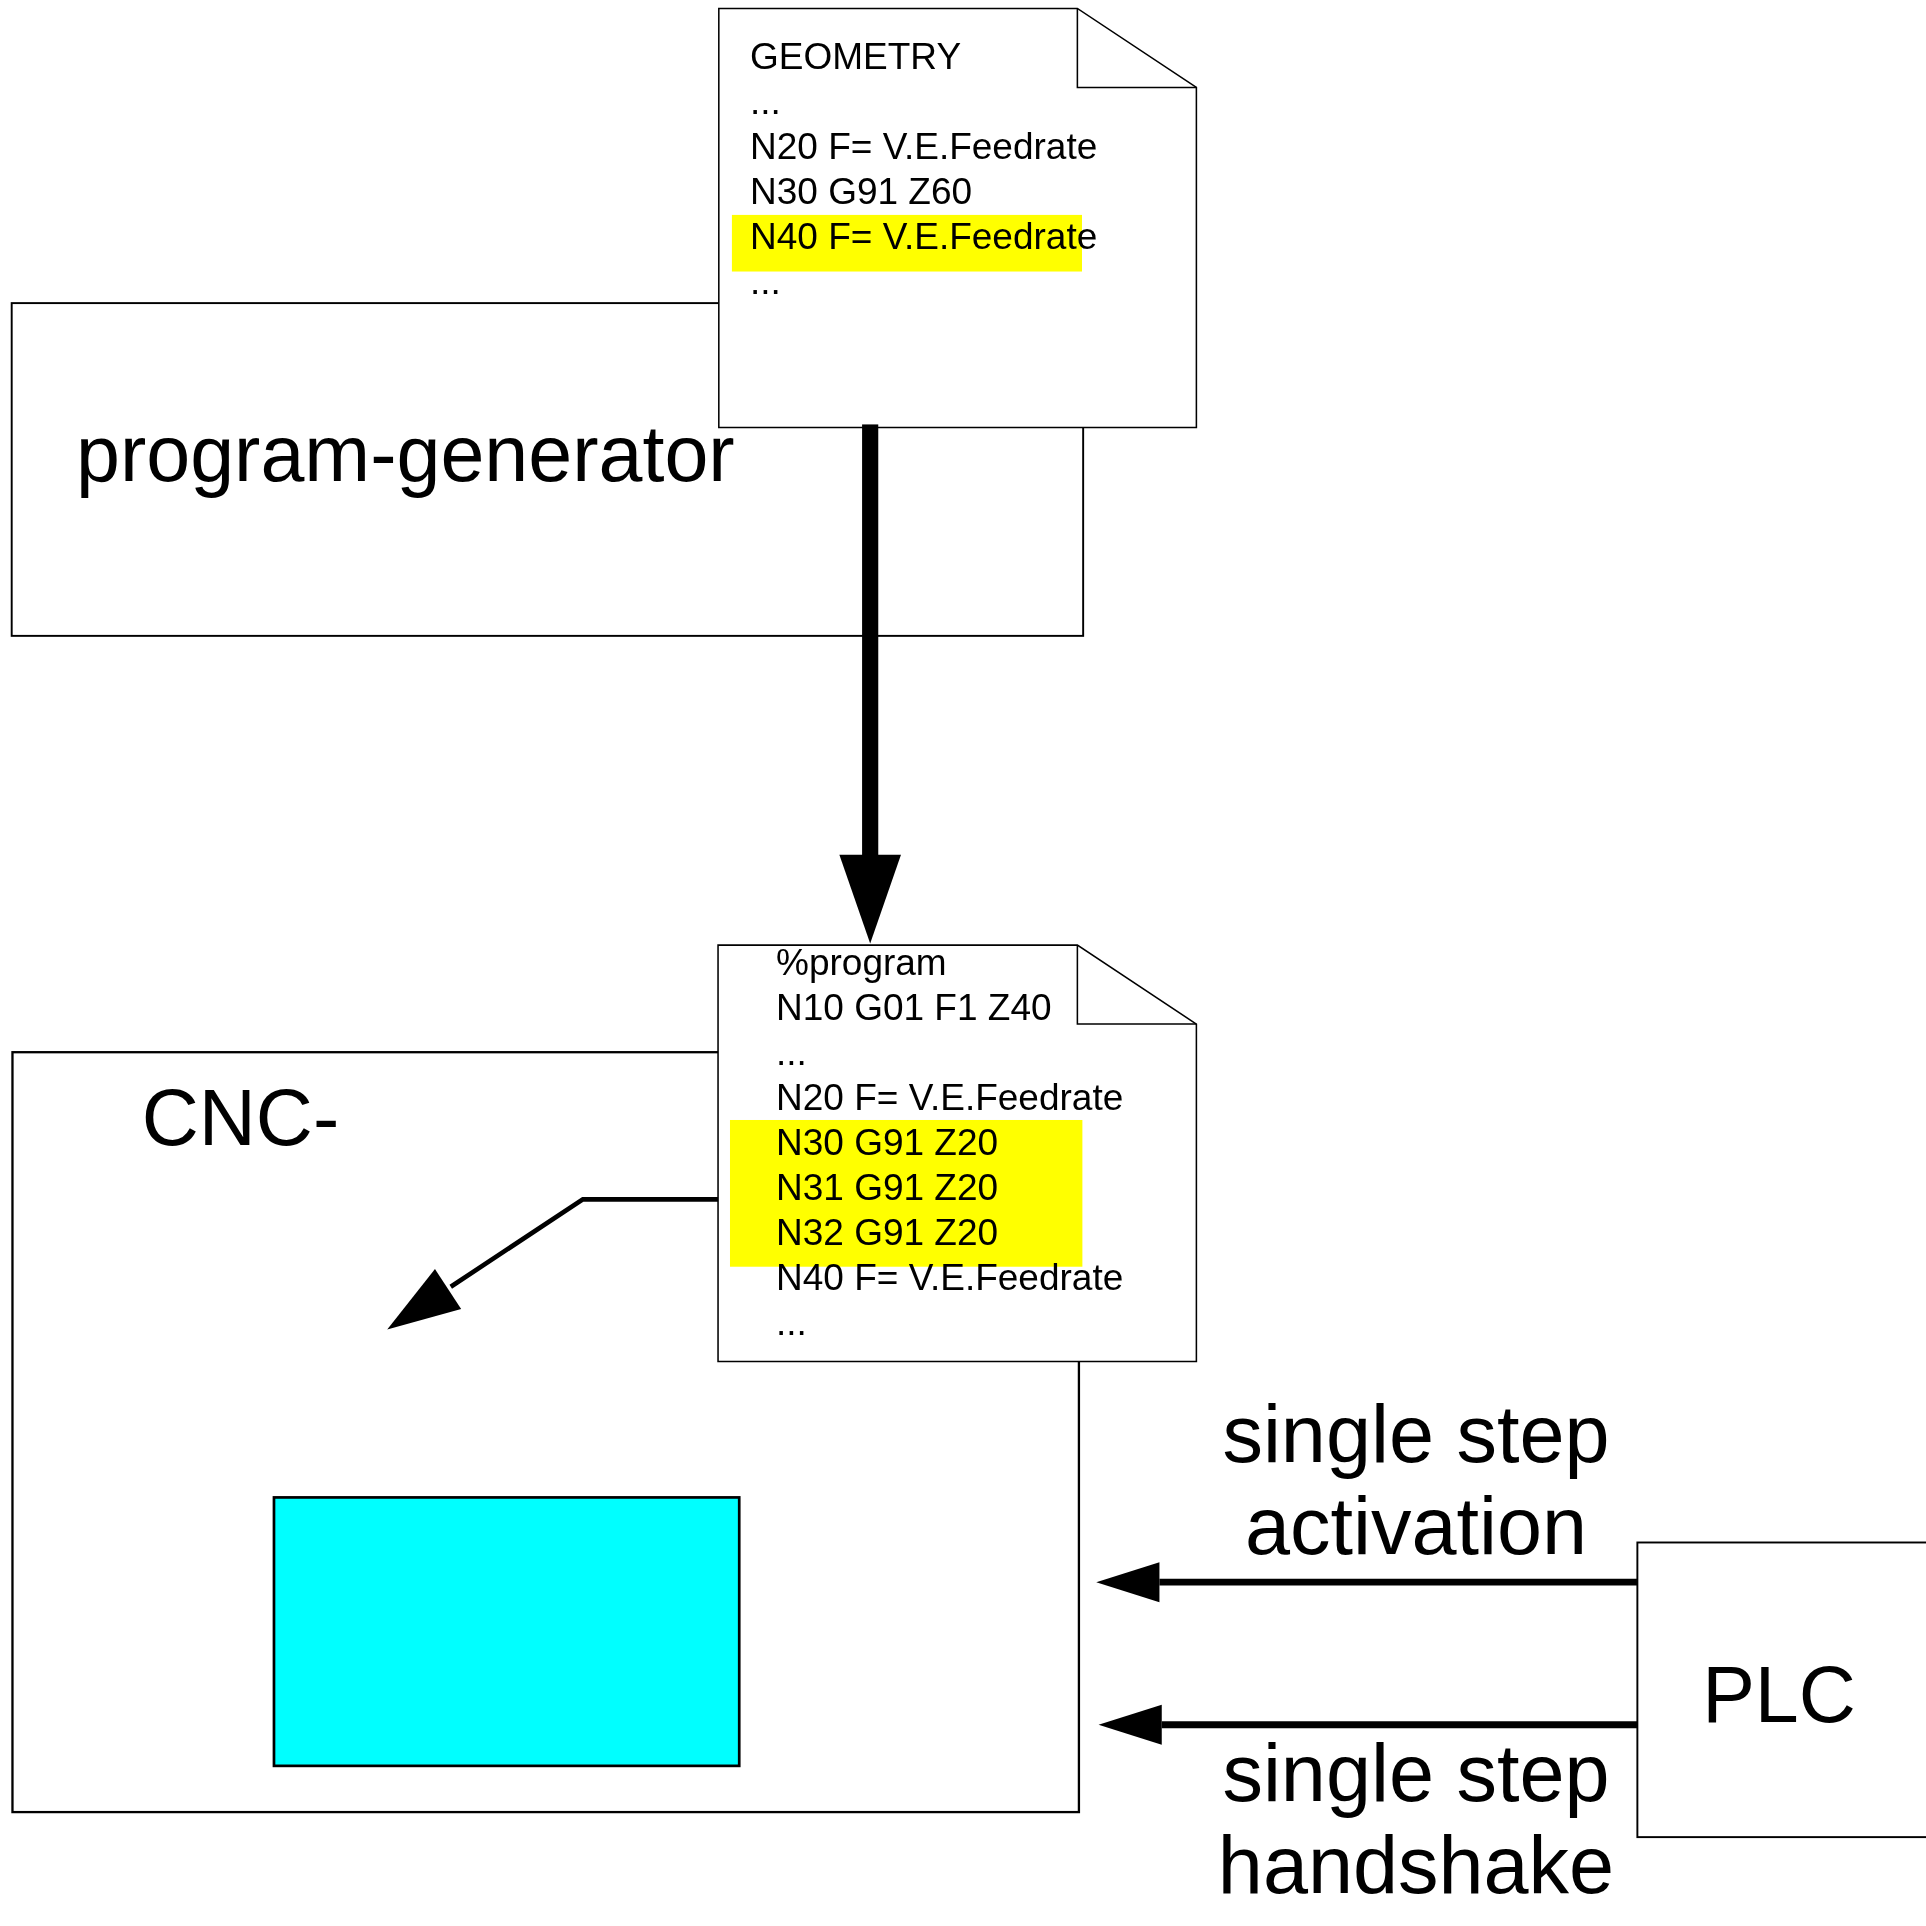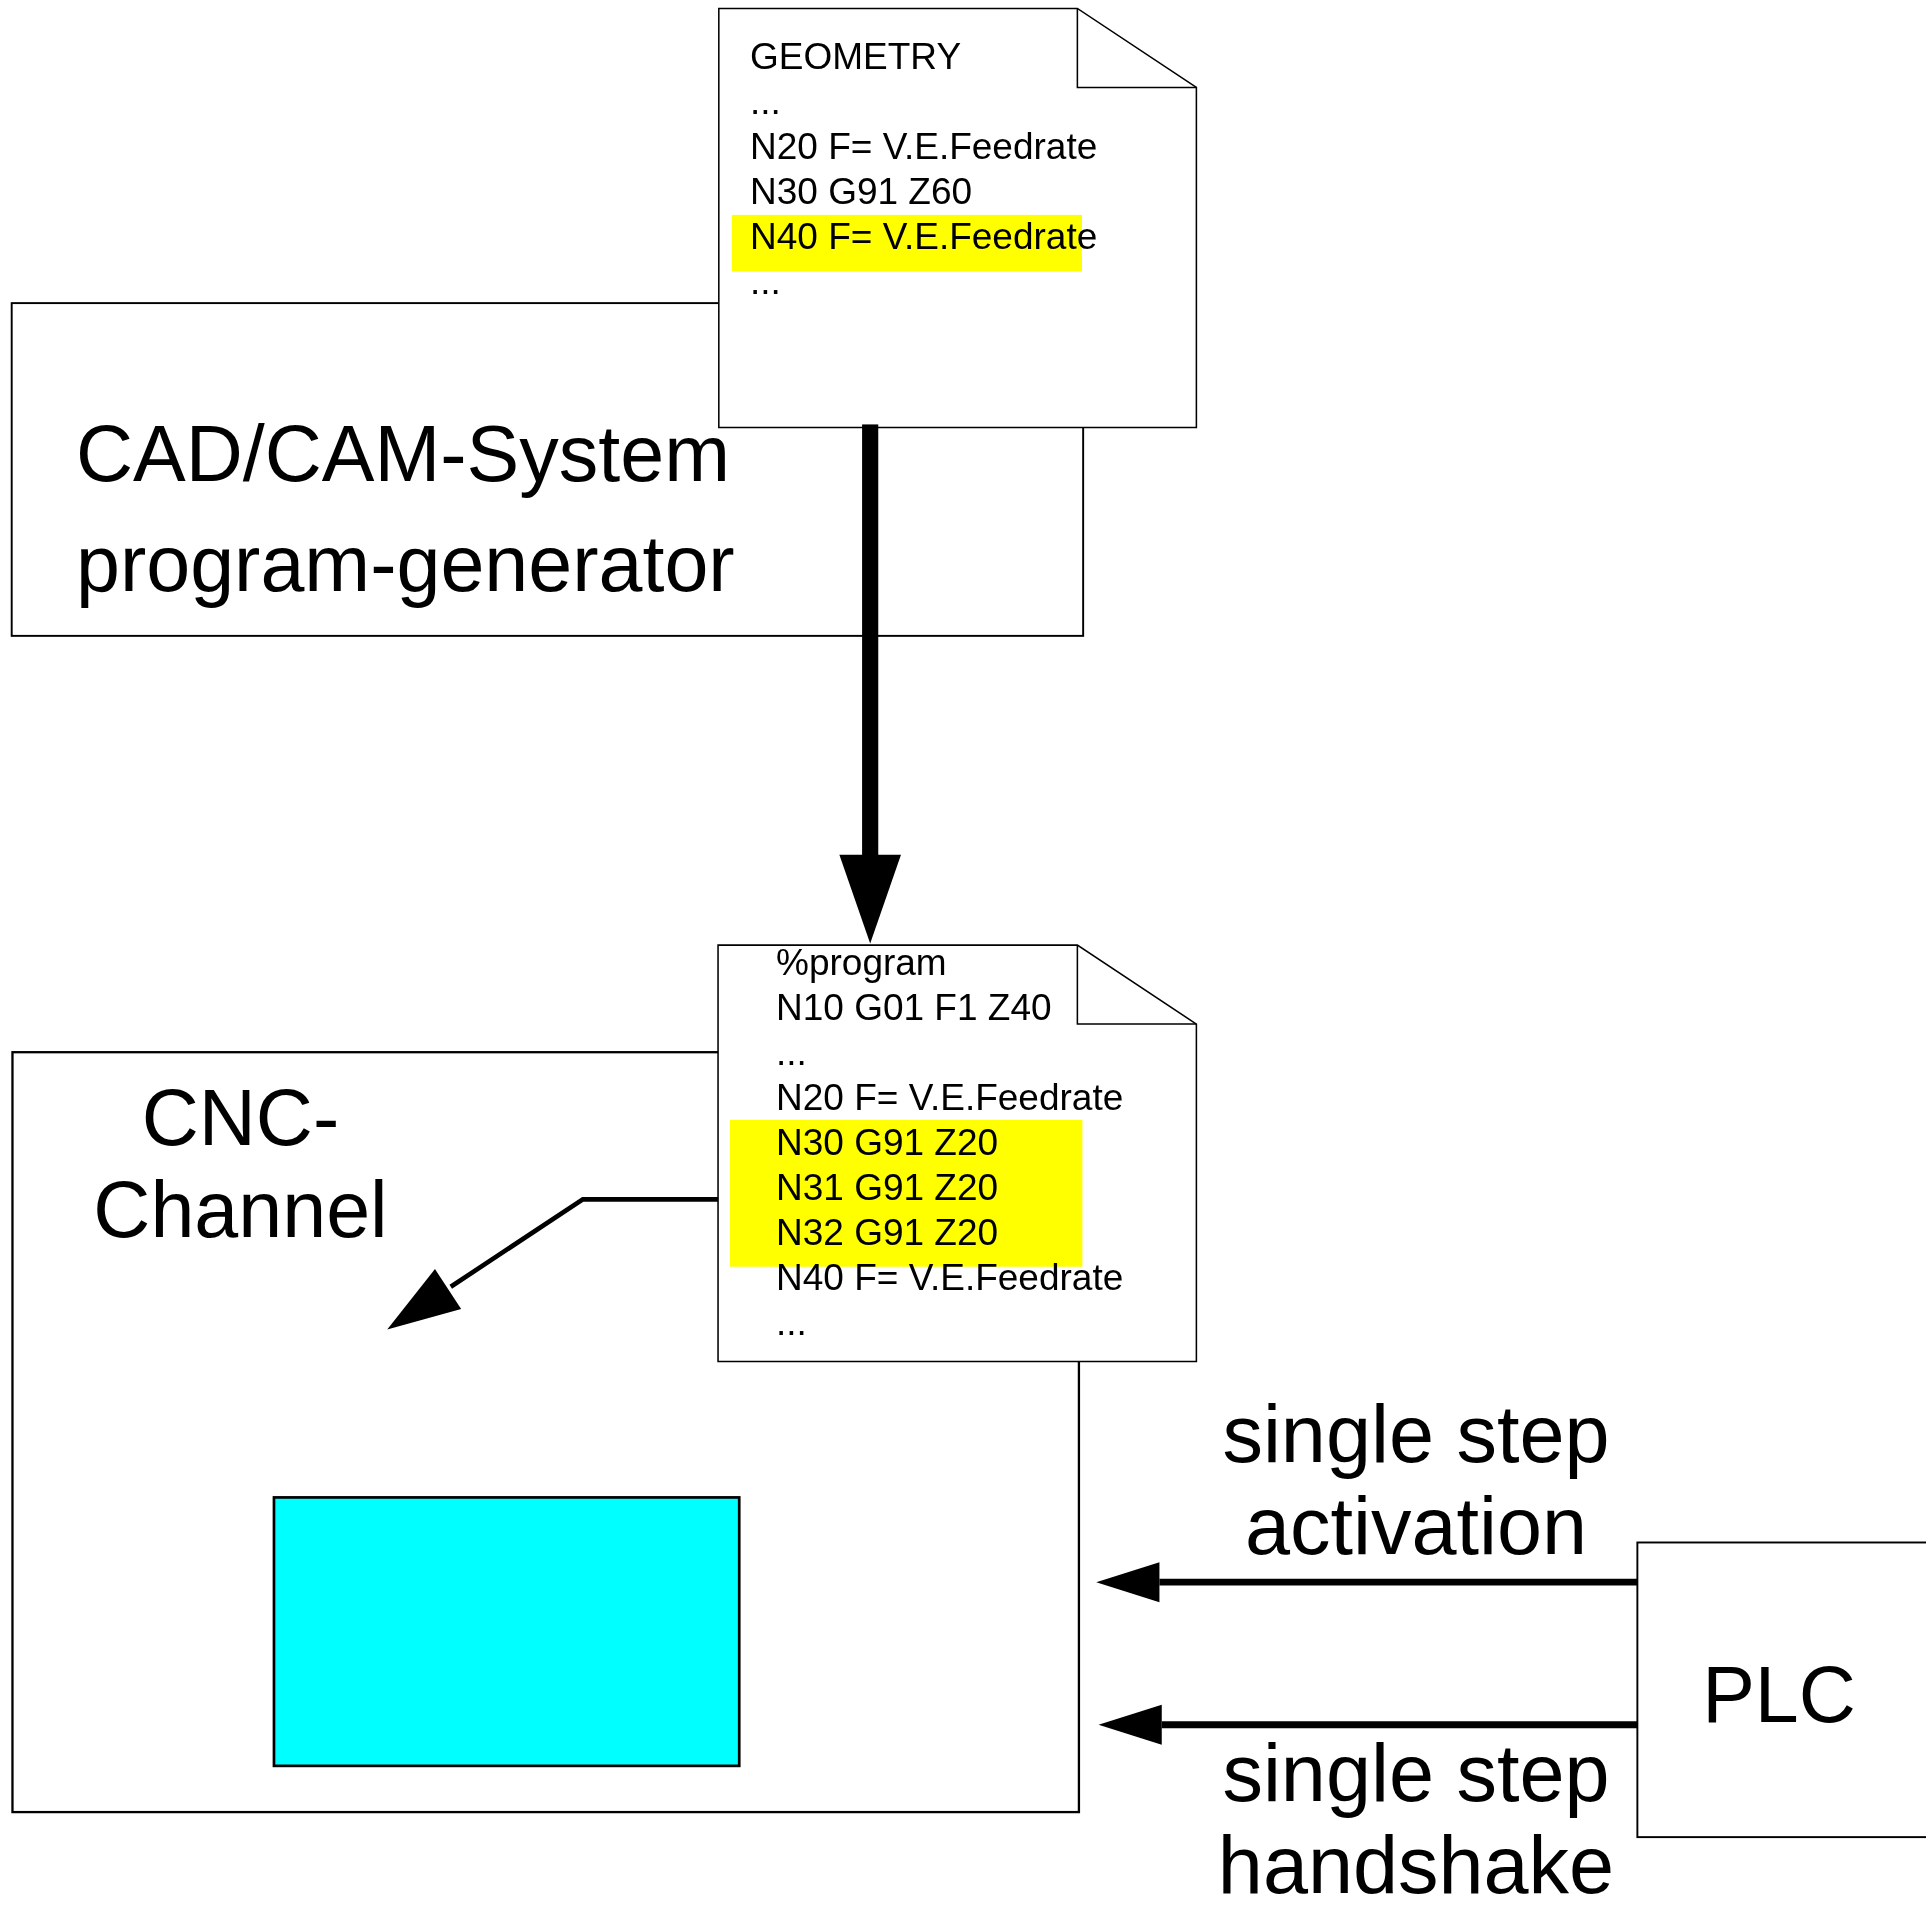--- a/index.html
+++ b/index.html
@@ -90,27 +90,25 @@
     <div>...</div>
     <div>N20 F= V.E.Feedrate</div>
     <div>N30 G91 Z20</div>
     <div>N31 G91 Z20</div>
     <div>N32 G91 Z20</div>
     <div>N40 F= V.E.Feedrate</div>
     <div>...</div>
   </div>
 
   <div class="txt big cadcam-label">
-    <div>CAD/CAM-System</div>
     <div>program-generator</div>
   </div>
 
   <div class="txt big cnc-label">
     <div>CNC-</div>
-    <div>Channel</div>
   </div>
 
 
   <div class="txt big plc-label">PLC</div>
 
   <div class="txt flow-label activation-label">
     <div>single step</div>
     <div>activation</div>
   </div>
 

